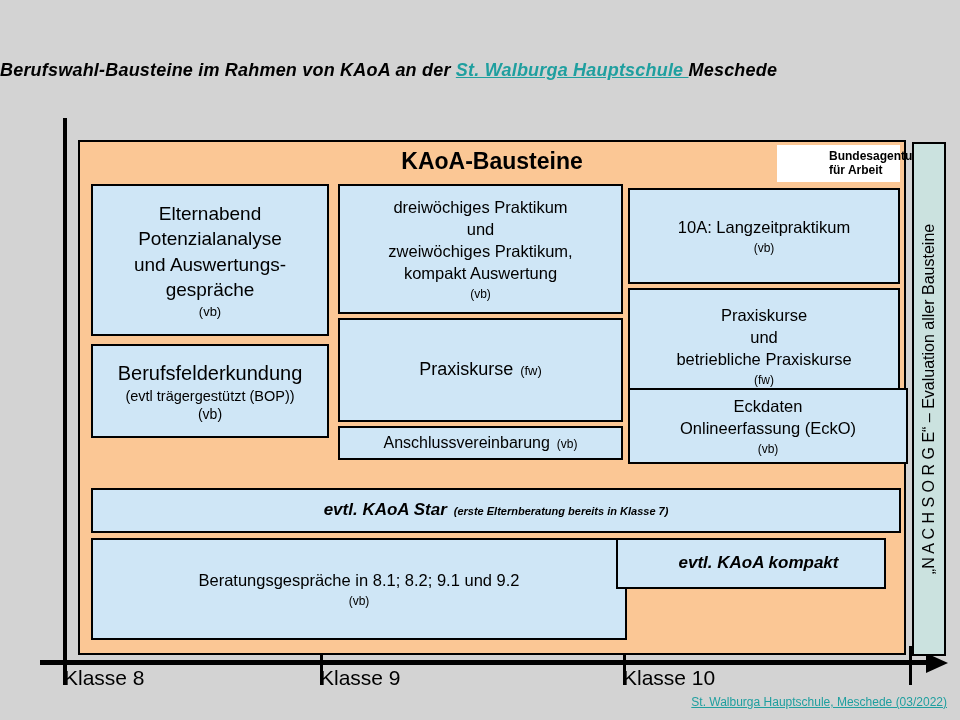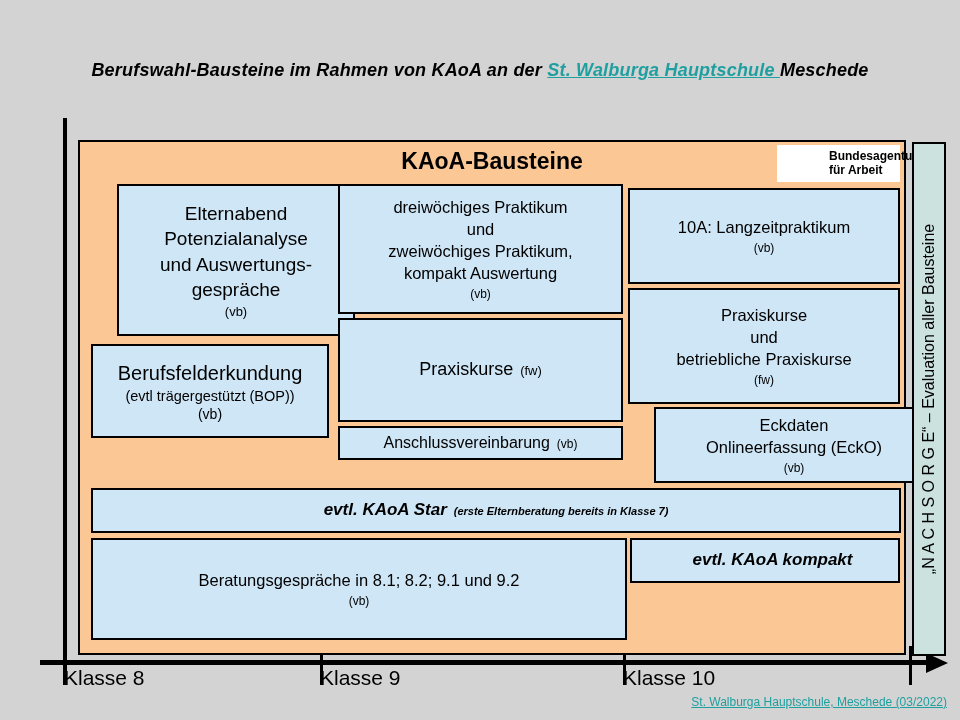--- a/index.html
+++ b/index.html
@@ -3,21 +3,21 @@
 <meta charset="utf-8">
 <style>
   html,body{margin:0;padding:0;}
   body{background:#bbb;}
   .slide{
     position:relative;width:960px;height:720px;overflow:hidden;
     background:var(--page-bg,#d3d3d3);
     font-family:"Liberation Sans",sans-serif;color:#000;
   }
   
-  .title{position:absolute;top:60px;left:0;width:100%;text-align:center;
+  .title{position:absolute;top:60px;left:0;width:100%;
     font-size:18px;font-weight:bold;font-style:italic;letter-spacing:.2px;}
   .teal-link{color:var(--link-teal,#1f9f9f);text-decoration:underline;cursor:pointer;}
   
   .v-axis{position:absolute;left:63px;top:118px;width:4px;height:567px;background:#000;}
   .h-axis{position:absolute;left:40px;top:660px;width:888px;height:5px;background:#000;}
   .arrow-head{position:absolute;left:926px;top:653px;width:0;height:0;
     border-left:22px solid #000;border-top:10px solid transparent;border-bottom:10px solid transparent;}
   .tick{position:absolute;top:646px;width:3px;height:39px;background:#000;}
   .axis-label{position:absolute;top:666px;text-align:left;font-size:21px;}
   
@@ -72,21 +72,21 @@
       <svg width="30" height="30" viewBox="0 0 30 30">
         <circle cx="15" cy="15" r="14" fill="#e2001a"></circle>
         <text x="15" y="21.5" font-size="19" font-weight="bold" font-style="italic" fill="#ffffff" text-anchor="middle" font-family="Liberation Sans, sans-serif">A</text>
       </svg>
       <div class="logo-text">
         <span>Bundesagentur</span>
         <span>für Arbeit</span>
       </div>
     </div>
 
-    <div class="bb" style="left:11px;top:42px;width:238px;height:152px;margin-left:26px;">
+    <div class="bb" style="left:11px;top:42px;width:238px;height:152px;">
       <div class="bmain multi" style="font-size:19px;">Elternabend
 Potenzialanalyse
 und Auswertungs-
 gespräche</div>
       <div class="btag" style="font-size:13px;">(vb)</div>
     </div>
 
     <div class="bb" style="left:11px;top:202px;width:238px;height:94px;">
       <div class="bmain" style="font-size:20px;">Berufsfelderkundung</div>
       <div class="bmain" style="font-size:14.5px;">(evtl trägergestützt (BOP))</div>
@@ -118,38 +118,38 @@
       <div class="btag">(vb)</div>
     </div>
 
     <div class="bb" style="left:548px;top:146px;width:272px;height:116px;">
       <div class="bmain multi" style="font-size:16.5px;">Praxiskurse
 und
 betriebliche Praxiskurse</div>
       <div class="btag">(fw)</div>
     </div>
 
-    <div class="bb" style="left:548px;top:265px;width:280px;height:76px;margin-left:26px;">
+    <div class="bb" style="left:548px;top:246px;width:280px;height:76px;">
       <div class="bmain multi" style="font-size:16.5px;">Eckdaten
 Onlineerfassung (EckO)</div>
       <div class="btag">(vb)</div>
     </div>
 
     <div class="bb" style="left:11px;top:346px;width:810px;height:45px;">
       <div>
         <span class="bmain it" style="font-size:17px;">evtl. KAoA Star</span><span class="btag-inline it" style="font-size:11px;">(erste Elternberatung bereits in Klasse 7)</span>
       </div>
     </div>
 
     <div class="bb" style="left:11px;top:396px;width:536px;height:102px;">
       <div class="bmain" style="font-size:16.5px;">Beratungsgespräche in 8.1; 8.2; 9.1 und 9.2</div>
       <div class="btag">(vb)</div>
     </div>
 
-    <div class="bb" style="left:550px;top:396px;width:270px;height:45px;padding-left:19px;">
+    <div class="bb" style="left:536px;top:396px;width:270px;height:51px;padding-left:19px;">
       <div class="bmain it" style="font-size:17px;">evtl. KAoA kompakt</div>
     </div>
   </div>
 
   <div class="nachsorge">
     <span class="nachsorge-text">„N A C H S O R G E“ – Evaluation aller Bausteine</span>
   </div>
 
   <a class="footer-link teal-link">St. Walburga Hauptschule, Meschede (03/2022)</a>
 

